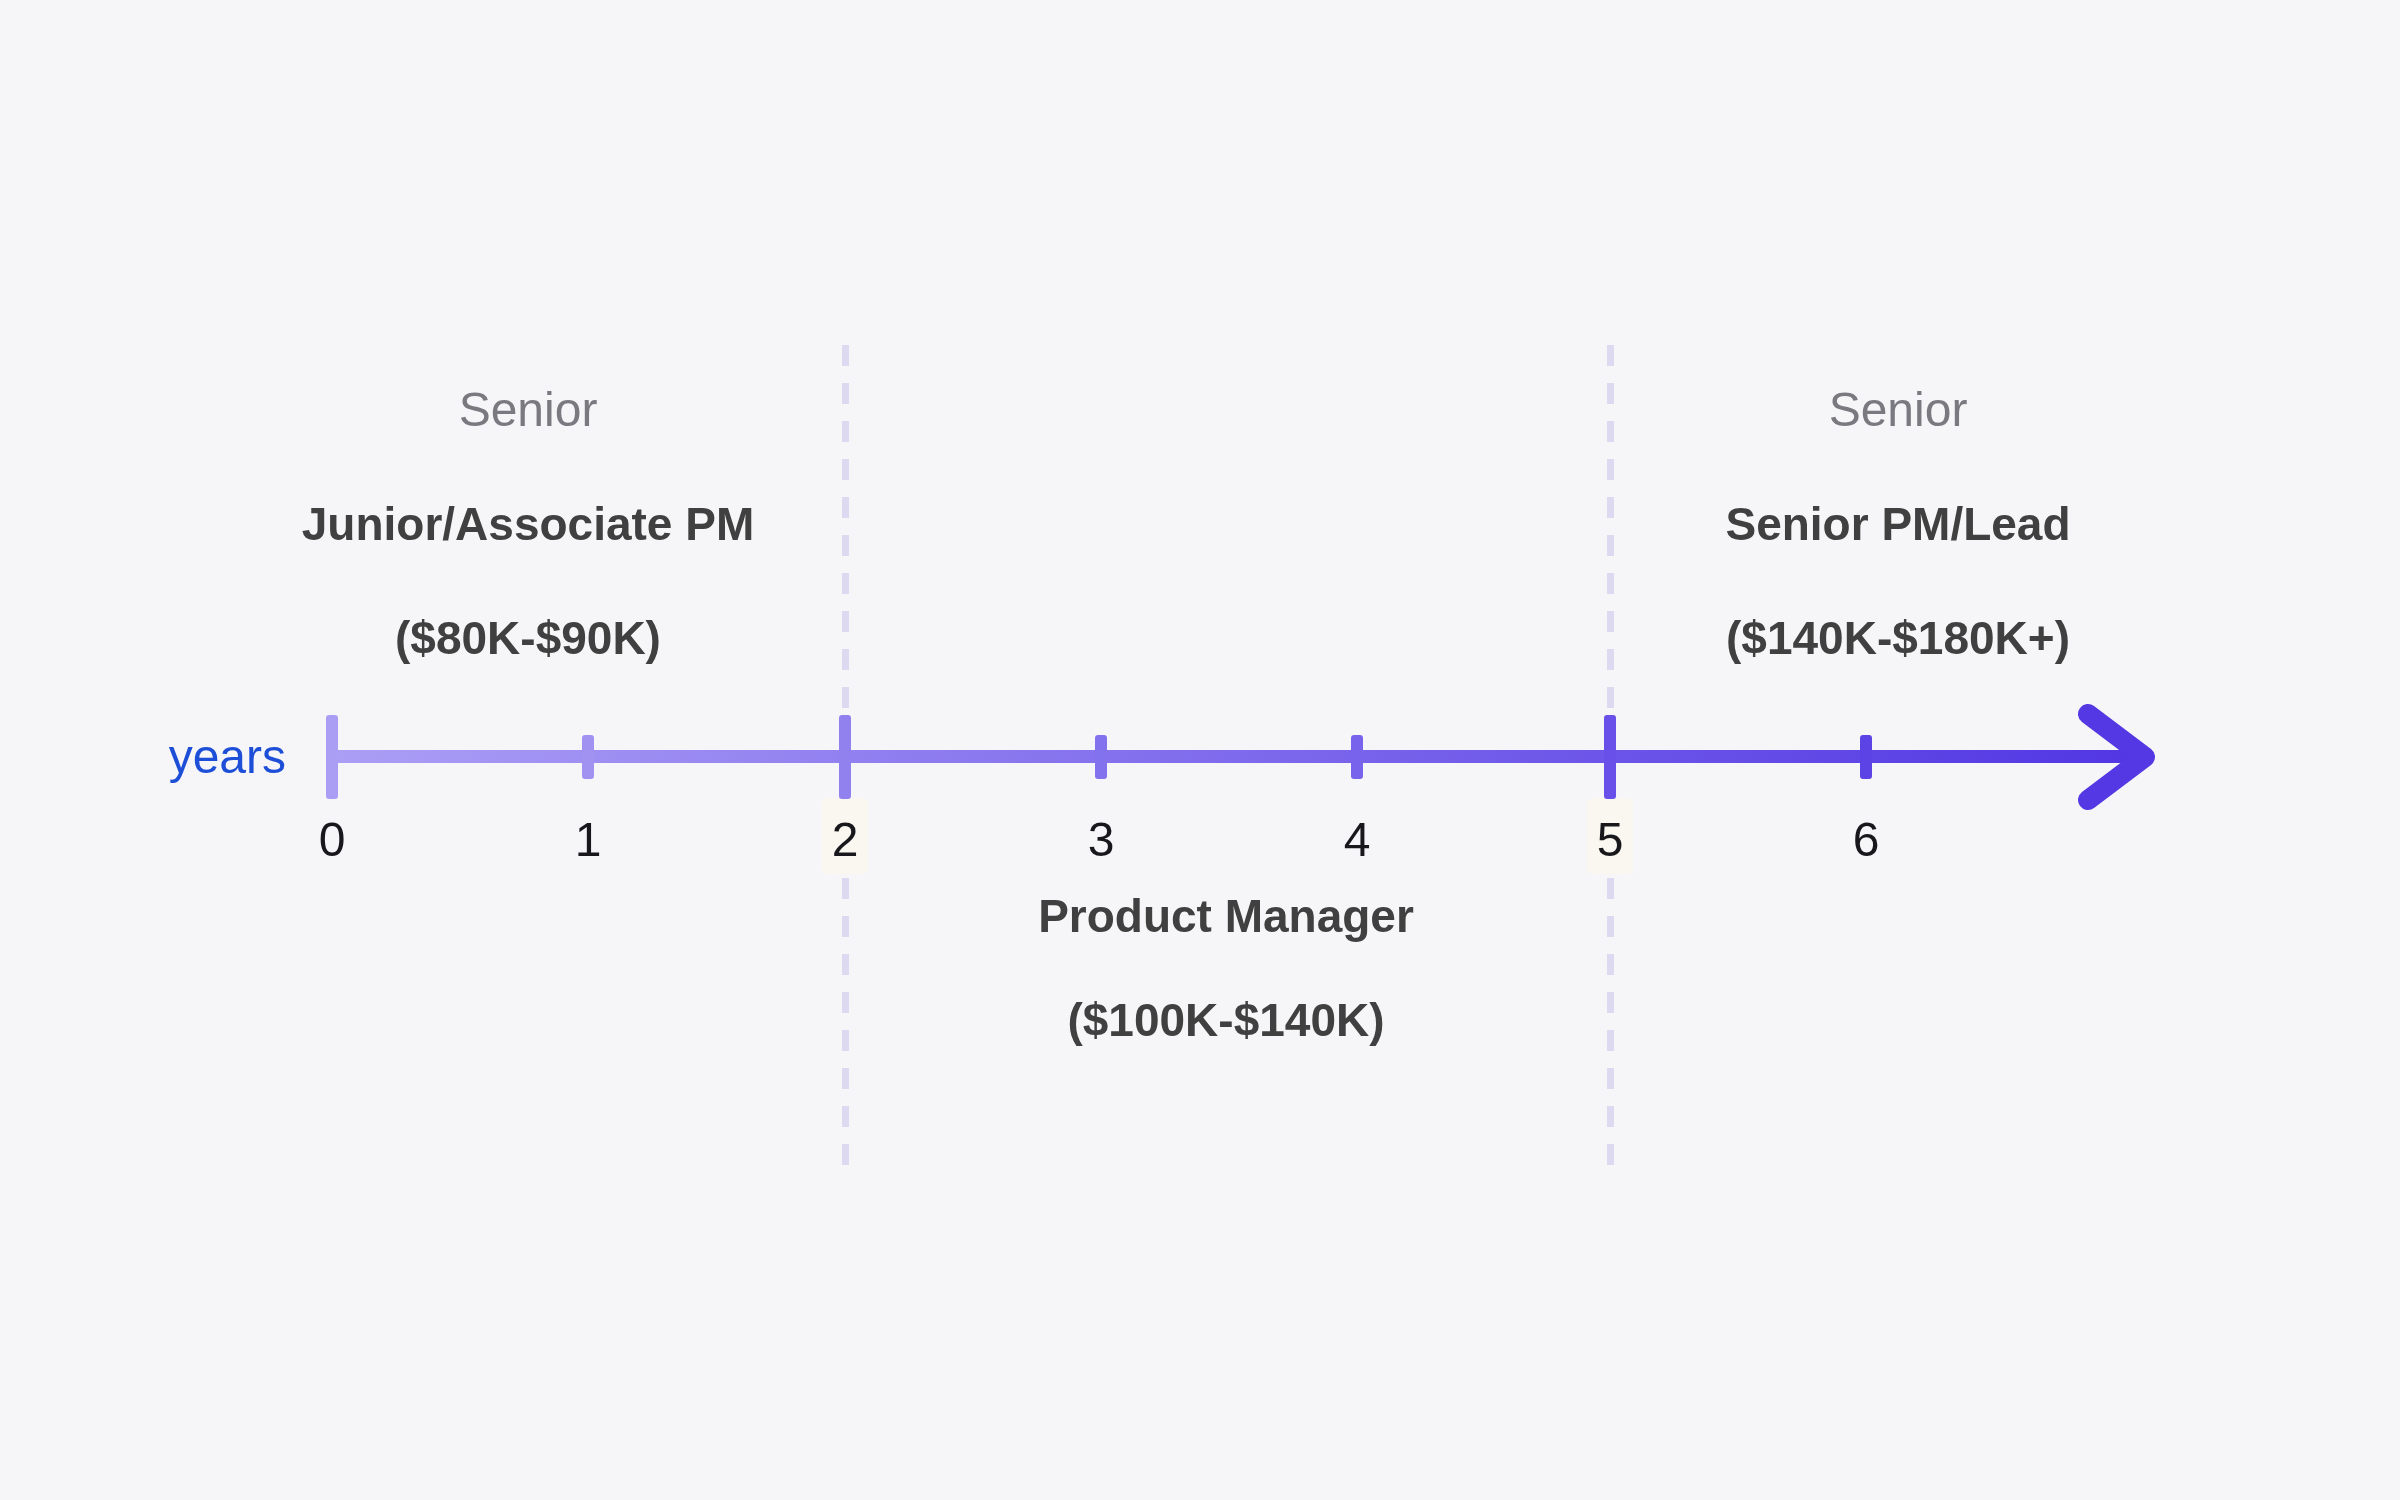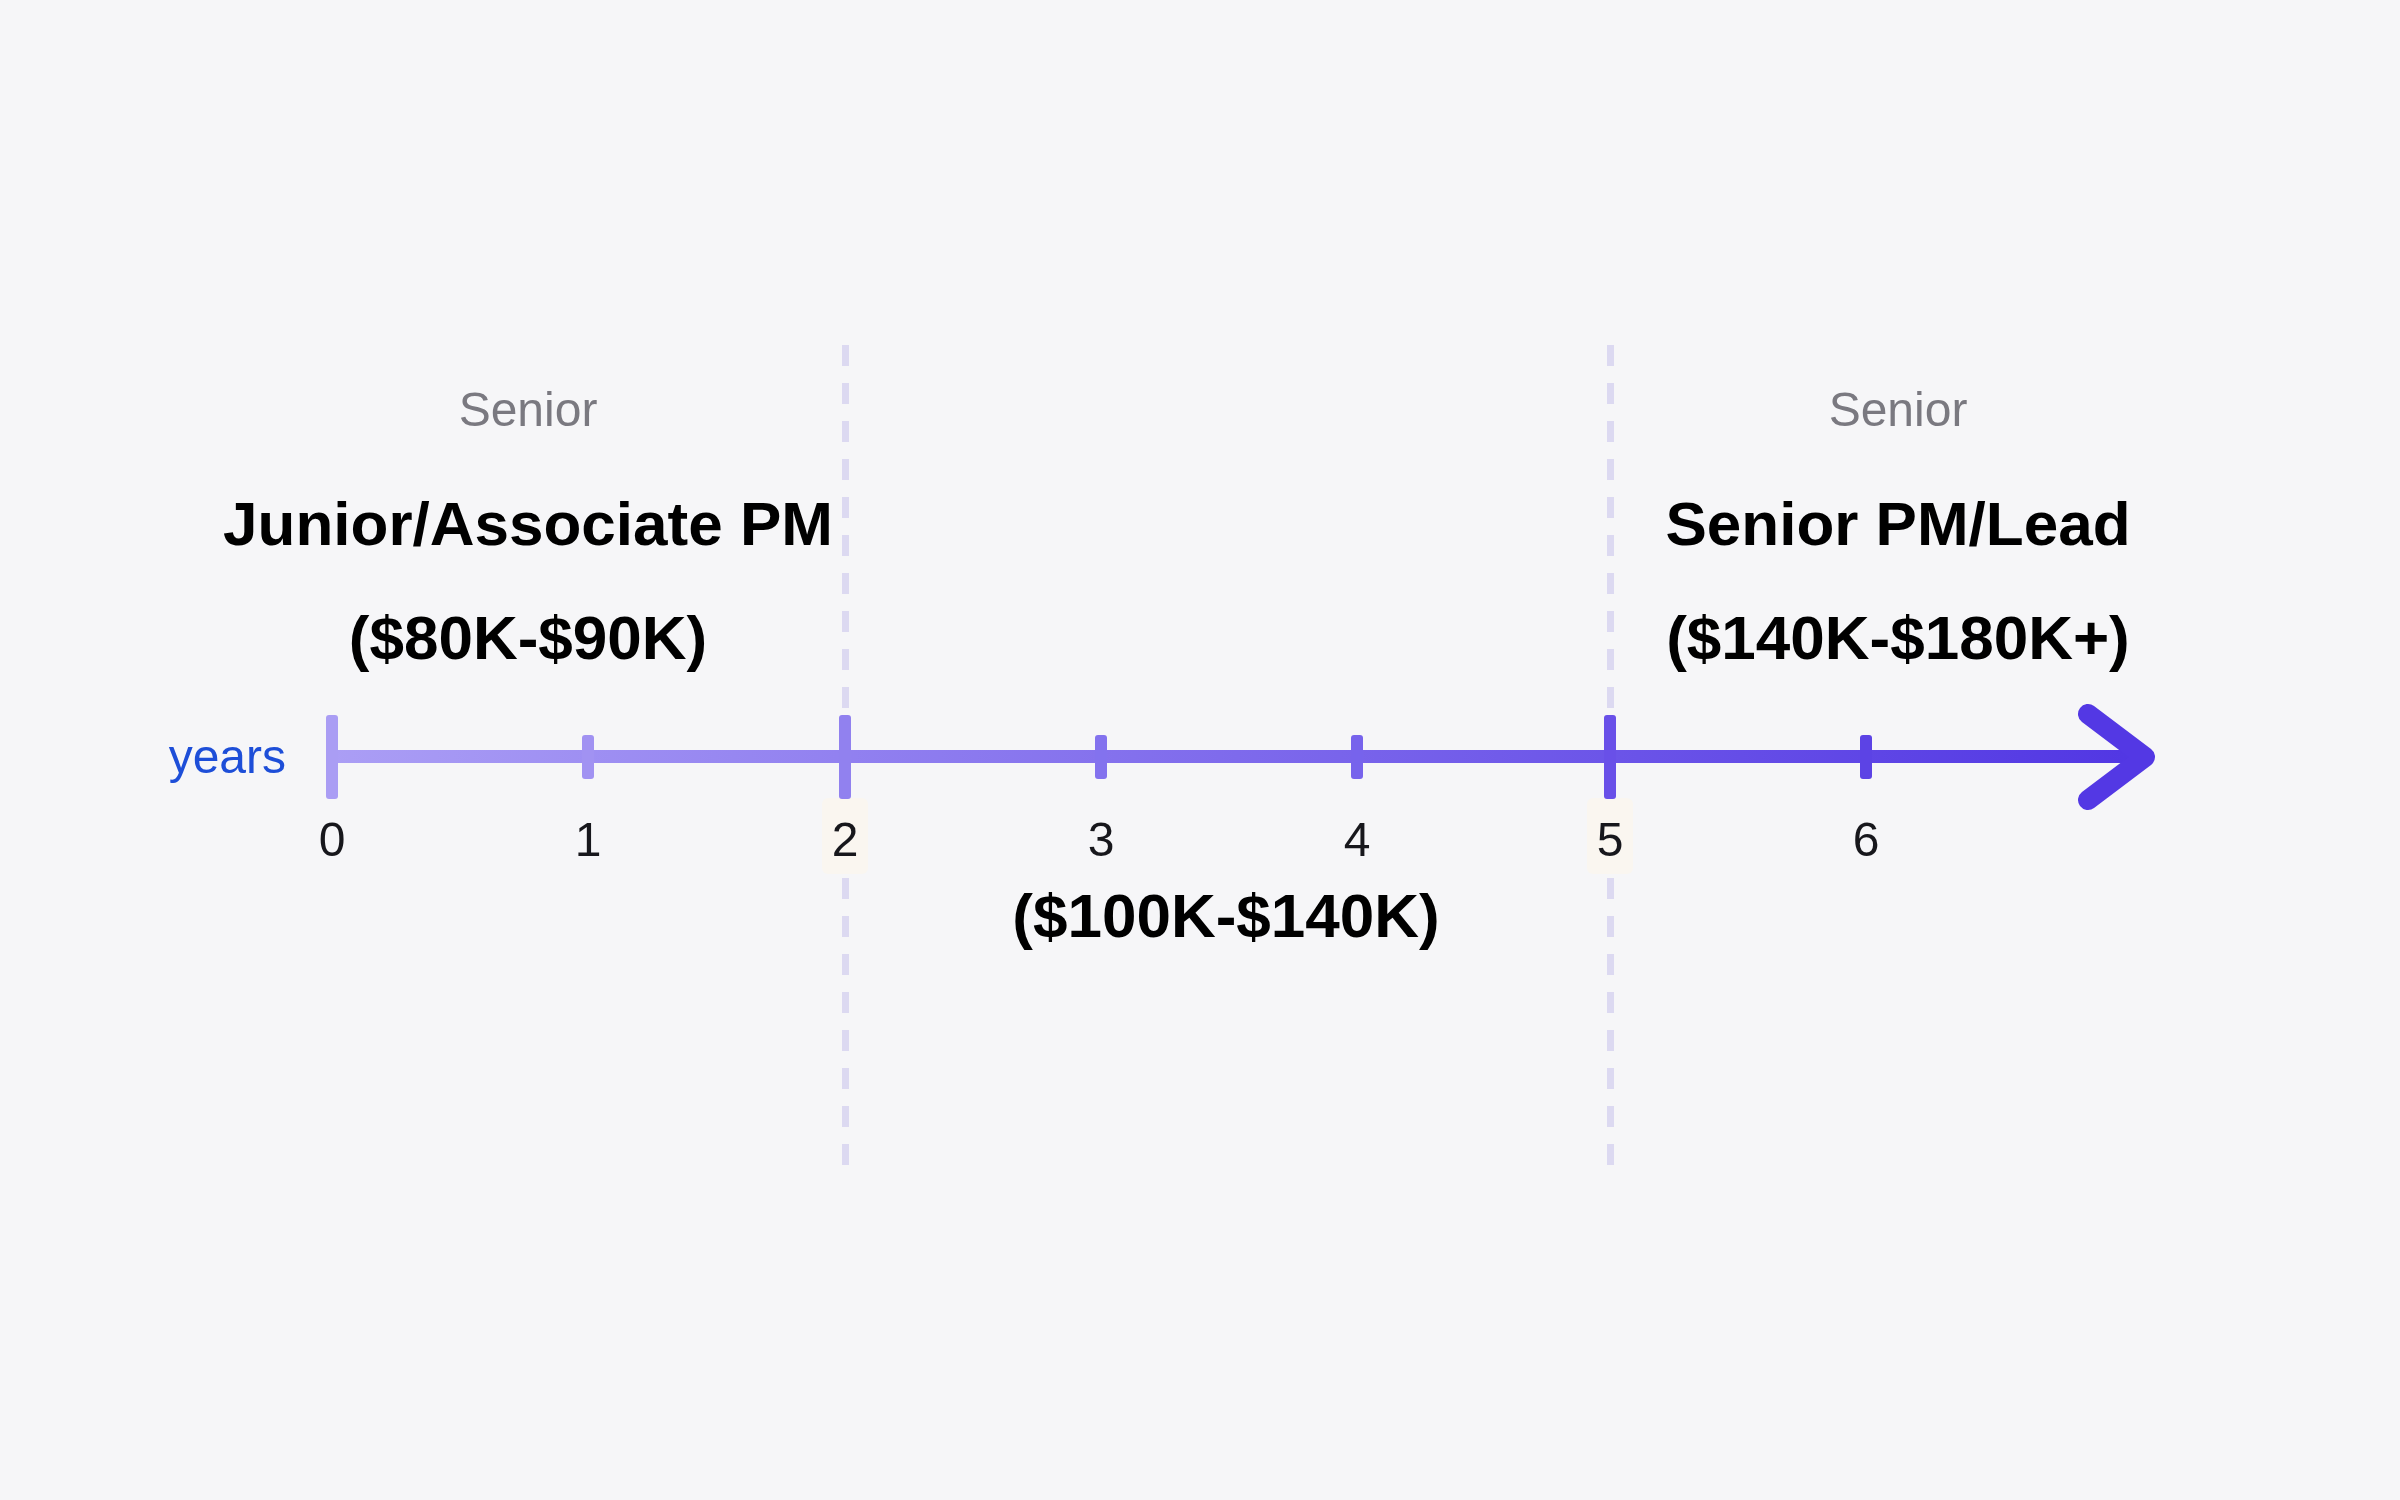--- a/index.html
+++ b/index.html
@@ -81,24 +81,24 @@
     width: 1000px;
     text-align: center;
     z-index: 6;
   }
   .stage-level {
     font-size: 48px;
     line-height: 52px;
     color: #7a7980;
   }
   .stage-role, .stage-salary {
-    font-size: 62px;
+    font-size: 46px;
     line-height: 64px;
     font-weight: 700;
-    color: #000000;
+    color: #404040;
   }
   .stage.above .stage-level  { margin-bottom: 56px; }
   .stage.above .stage-role   { margin-bottom: 50px; }
   .stage.below .stage-level  { margin-bottom: 48px; }
   .stage.below .stage-role   { margin-bottom: 40px; }
 </style>
 </head>
 <body>
 
 <div class="scene">
@@ -131,20 +131,21 @@
     <polyline id="arrow-head" points="18,17 75,60 18,103" fill="none" stroke="#5338e4" stroke-width="20" stroke-linecap="round" stroke-linejoin="round"></polyline>
   </svg>
   <div class="axis-unit">years</div>
   <div id="stages-root">
       <div class="stage above" style="left: 28px; top: 384px;">
         <div class="stage-level">Senior</div>
         <div class="stage-role">Junior/Associate PM</div>
         <div class="stage-salary">($80K-$90K)</div>
       </div>
       <div class="stage below" style="left: 726px; top: 884px;">
+        <div class="stage-role">Product Manager</div>
         <div class="stage-salary">($100K-$140K)</div>
       </div>
       <div class="stage above" style="left: 1398px; top: 384px;">
         <div class="stage-level">Senior</div>
         <div class="stage-role">Senior PM/Lead</div>
         <div class="stage-salary">($140K-$180K+)</div>
       </div>
     </div>
 </div>
 

